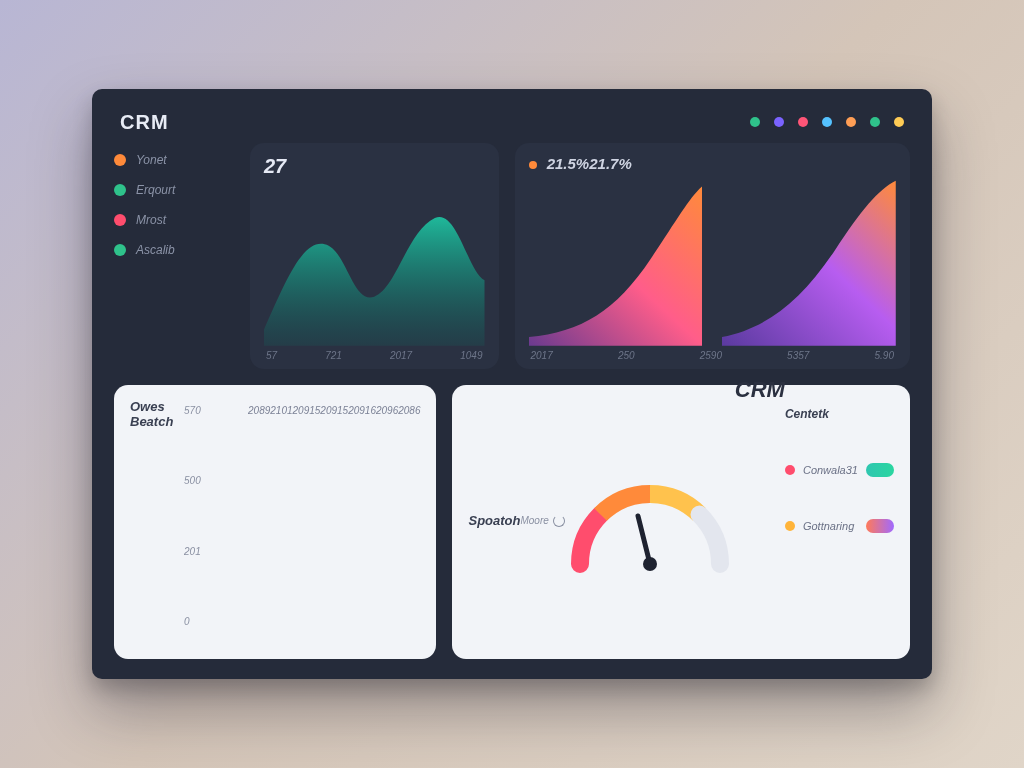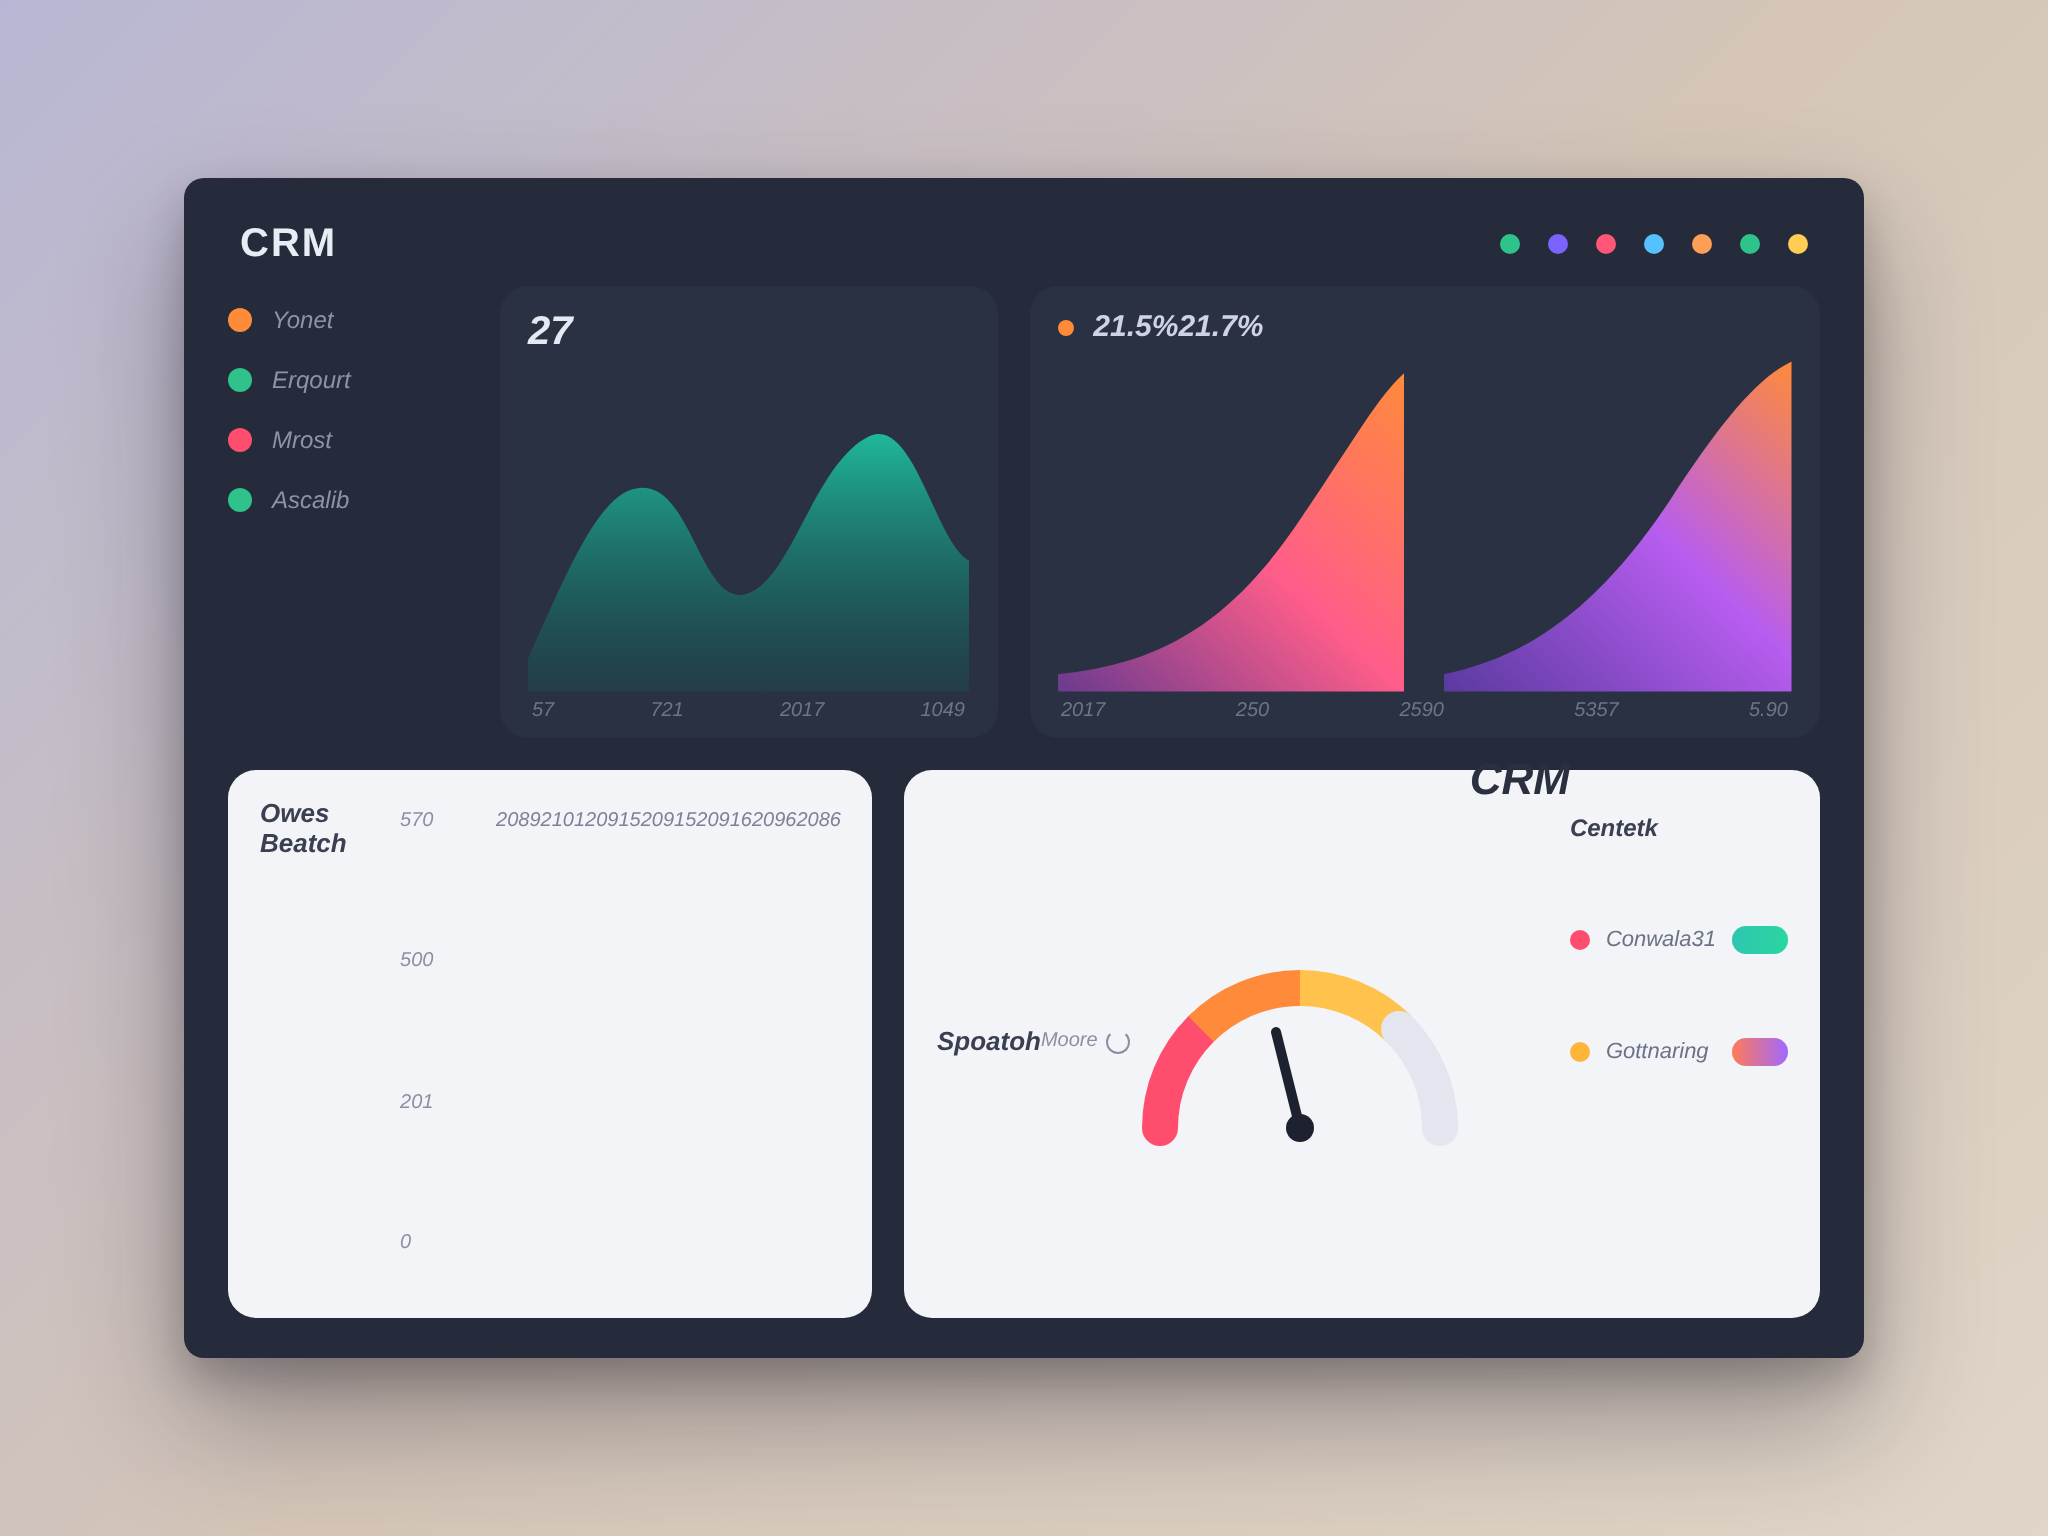--- a/index.html
+++ b/index.html
@@ -40,21 +40,21 @@
   .mini-legend-dot { width:8px;height:8px;border-radius:50%;display:inline-block;margin-right:6px;vertical-align:middle;}
   .chart-area { flex:1; position:relative; }
   .axis-labels { display:flex; justify-content:space-between; font-size:10px; color:#6d7589; padding:4px 2px 0 2px;}
   .card-light {
     background:#f2f4f8; border-radius:14px; padding:14px 16px 10px 16px;
     display:flex; flex-direction:row; color:#2b3040;
   }
   .card-light.big { flex:1.9; }
   .card-light.small { flex:1; }
   .card-title { font-size:13px; font-weight:600; color:#3a4052;}
-  .yaxis { position:absolute; left:-4px; top:0; bottom:22px; width:30px; display:flex; flex-direction:column; justify-content:space-between; font-size:10px; color:#8a90a2;margin-left:16px;}
+  .yaxis { position:absolute; left:-4px; top:0; bottom:22px; width:30px; display:flex; flex-direction:column; justify-content:space-between; font-size:10px; color:#8a90a2;}
   .xaxis { display:flex; justify-content:space-between; font-size:10px; color:#7c8296; padding:6px 0 0 30px;}
   .gauge-wrap { flex:1; display:flex; align-items:center; justify-content:center; }
   .gauge-label { text-align:center; font-size:22px; font-weight:700; color:#2b3040; margin-top:-22px;}
   .gauge-sub { margin-top:8px;}
   .gauge-sub .hdr { font-size:12px; font-weight:600; color:#3a4052; margin-bottom:6px;}
   .gl-row { display:flex; align-items:center; justify-content:space-between; font-size:11px; color:#6b7186; margin-bottom:5px;margin-top:42px;}
   .gl-left { display:flex; align-items:center; gap:8px;}
   .gl-dot { width:10px;height:10px;border-radius:50%;}
   .pill { width:28px; height:14px; border-radius:7px;}
   .card-light .top-row { display:flex; justify-content:space-between; align-items:center; margin-bottom:6px;}

